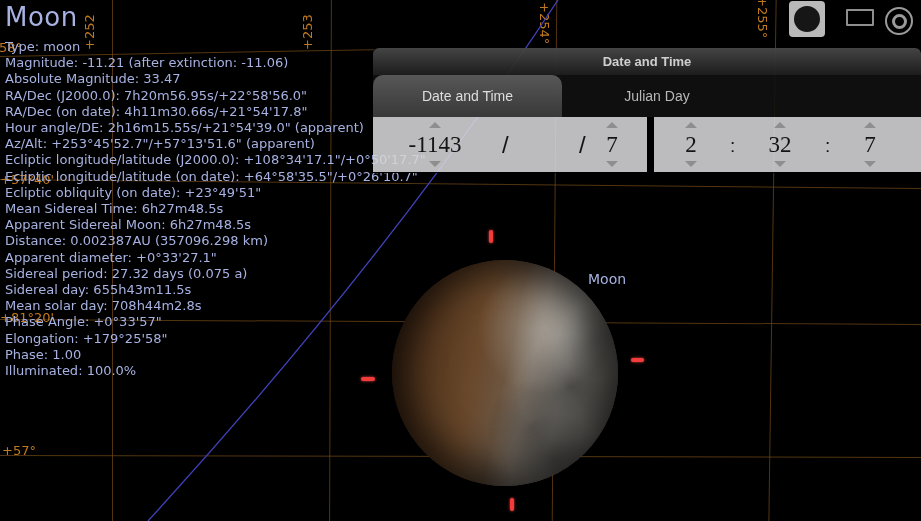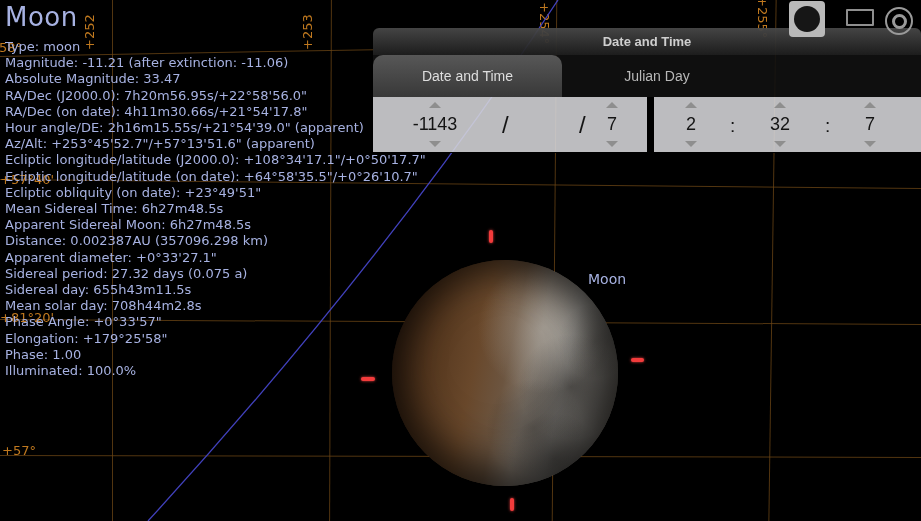--- a/index.html
+++ b/index.html
@@ -31,35 +31,35 @@
   #moon-label{position:absolute;left:588px;top:271px;color:var(--info,#a7b2e2);font-size:14px;z-index:5;}
   .marker{position:absolute;background:var(--marker,#f23b3b);border-radius:2px;z-index:5;
           box-shadow:0 0 3px rgba(255,70,70,.9);}
 
   
   #info{position:absolute;left:5px;top:1px;z-index:6;color:var(--info,#a7b2e2);}
   #info h1{margin:0;font-size:26px;font-weight:normal;line-height:32px;letter-spacing:.5px;}
   #info-lines{margin-top:6px;font-size:13px;line-height:16.2px;white-space:nowrap;}
 
   
-  #dt-dialog{position:absolute;left:373px;top:28px;width:548px;height:146px;z-index:10;border-radius:6px 6px 0 0;}
+  #dt-dialog{position:absolute;left:373px;top:48px;width:548px;height:146px;z-index:10;border-radius:6px 6px 0 0;}
   #dt-titlebar{height:27px;border-radius:6px 6px 0 0;
     background:linear-gradient(180deg,rgba(72,72,72,.95),rgba(30,30,30,.95));
     display:flex;align-items:center;justify-content:center;
     color:#cfcfcf;font-family:"Liberation Sans",sans-serif;font-size:13px;font-weight:bold;}
   #dt-tabs{position:relative;height:42px;background:rgba(17,17,17,.88);}
   .tab{position:absolute;top:0;height:42px;display:flex;align-items:center;justify-content:center;
        font-family:"Liberation Sans",sans-serif;font-size:14px;color:#b8b8b8;cursor:pointer;}
   .tab.active{background:linear-gradient(180deg,rgba(90,90,90,.96),rgba(58,58,58,.96));
        border-radius:10px 10px 0 0;color:#dedede;}
   #dt-content{position:relative;height:55px;border-bottom:1px solid #000;}
   .spin-panel{position:absolute;top:0;height:55px;background:rgba(214,214,218,.88);}
   .spin-col{position:absolute;top:0;height:55px;width:56px;display:flex;flex-direction:column;
             align-items:center;justify-content:space-between;padding:5px 0;box-sizing:border-box;}
-  .spin-num{font-family:Liberation Sans, sans-serif;font-size:18px;color:#141414;line-height:21px;}
+  .spin-num{font-family:Liberation Serif, serif;font-size:23px;color:#141414;line-height:21px;}
   .arrow{width:0;height:0;border-left:6px solid transparent;border-right:6px solid transparent;cursor:pointer;}
   .arrow.up{border-bottom:6px solid #8e8e8e;}
   .arrow.down{border-top:6px solid #8e8e8e;}
   .sep{position:absolute;top:14px;font-family:"Liberation Sans",sans-serif;color:#141414;}
   .sep.slash{font-size:24px;}
   .sep.colon{font-size:19px;top:18px;}
 
   
   #tr-icons{position:absolute;right:0;top:0;z-index:11;height:42px;}
   #icon-moonphase{position:absolute;left:0;top:1px;width:36px;height:36px;background:#b9b9b9;border-radius:4px;

